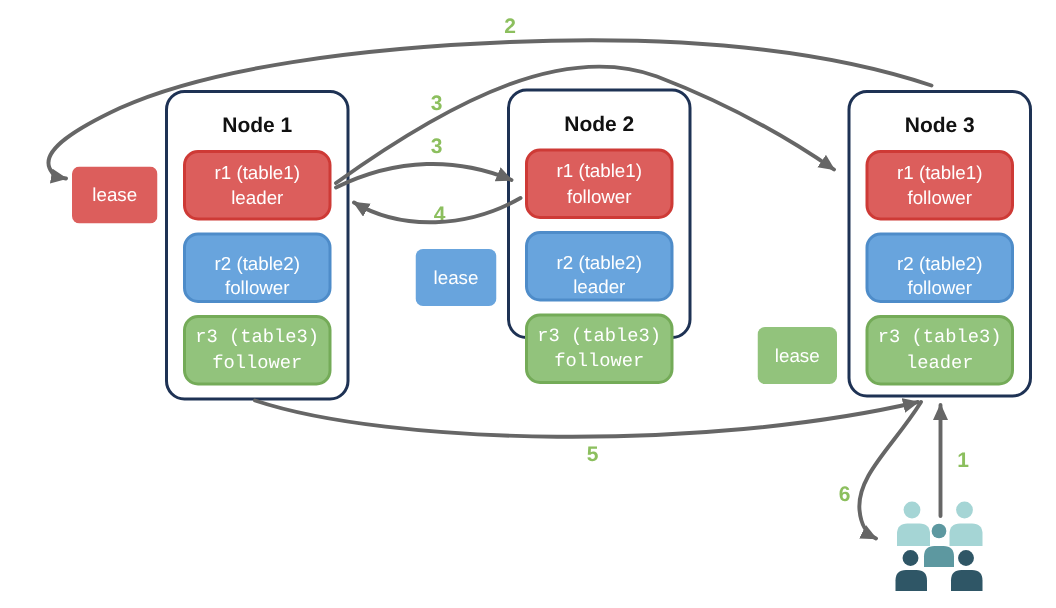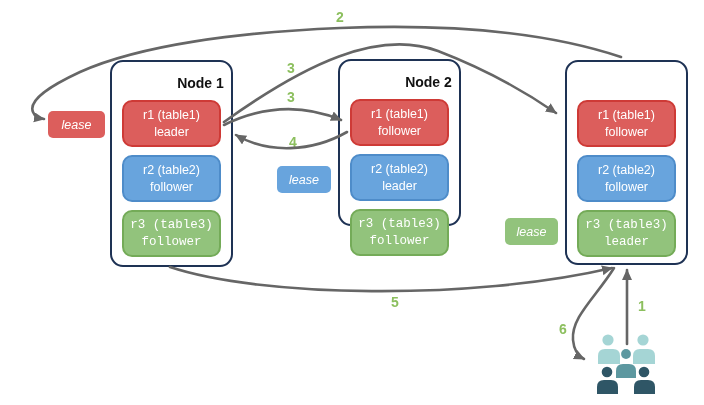--- a/index.html
+++ b/index.html
@@ -10,37 +10,37 @@
   
   .node{
     position:absolute;width:123px;height:205px;background:#fff;
     border:2px solid #1E3254;border-radius:13px;box-sizing:border-box;
   }
   .node1{left:110px;top:60px;height:207px;}
   .node2{left:338px;top:59px;height:167px;}
   .node3{left:565px;top:60px;}
   .node-title{
     position:absolute;left:0;top:13px;width:100%;text-align:center;
-    font-size:14px;font-weight:bold;color:#111;padding-left:29px;
+    font-size:14px;font-weight:bold;color:#111;
   }
   .replica{
     position:absolute;left:10px;width:99px;height:47px;border-radius:10px;
     box-sizing:border-box;border:2px solid transparent;
     display:flex;flex-direction:column;align-items:center;justify-content:center;
     color:#fff;font-size:12.5px;line-height:1.3;text-align:center;
   }
   .row1{top:38px;} .row2{top:93px;} .row3{top:148px;font-family:Liberation Mono, monospace;}
   .fill-red{background:#DC5E5C;border-color:#CE3A36;}
-  .fill-blue{background:#68A4DD;border-color:#4E8CC9;}
+  .fill-blue{background:#68A4DD;border-color:#4E8CC9;justify-content:flex-end;}
   .fill-green{background:#92C37C;border-color:#74AB58;}
   
   .lease{
-    position:absolute;height:27px;border-radius:5px;box-sizing:border-box;
+    position:absolute;height:38px;border-radius:5px;box-sizing:border-box;
     border:2px solid transparent;color:#fff;font-size:12.5px;
-    display:flex;align-items:center;justify-content:center;font-style:italic;
+    display:flex;align-items:center;justify-content:center;
   }
   .lease-red{left:48px;top:111px;width:57px;}
   .lease-blue{left:277px;top:166px;width:54px;}
   .lease-green{left:505px;top:218px;width:53px;}
   
   .step{
     position:absolute;width:16px;text-align:center;
     font-size:14px;font-weight:bold;color:#8CBF5E;
   }
   .step-1{left:634px;top:298px;}
@@ -85,20 +85,21 @@
       <span>r2 (table2)</span>
       <span>leader</span>
     </div>
     <div class="replica row3 fill-green">
       <span>r3 (table3)</span>
       <span>follower</span>
     </div>
   </div>
 
   <div class="node node3">
+    <div class="node-title">Node 3</div>
     <div class="replica row1 fill-red">
       <span>r1 (table1)</span>
       <span>follower</span>
     </div>
     <div class="replica row2 fill-blue">
       <span>r2 (table2)</span>
       <span>follower</span>
     </div>
     <div class="replica row3 fill-green">
       <span>r3 (table3)</span>

